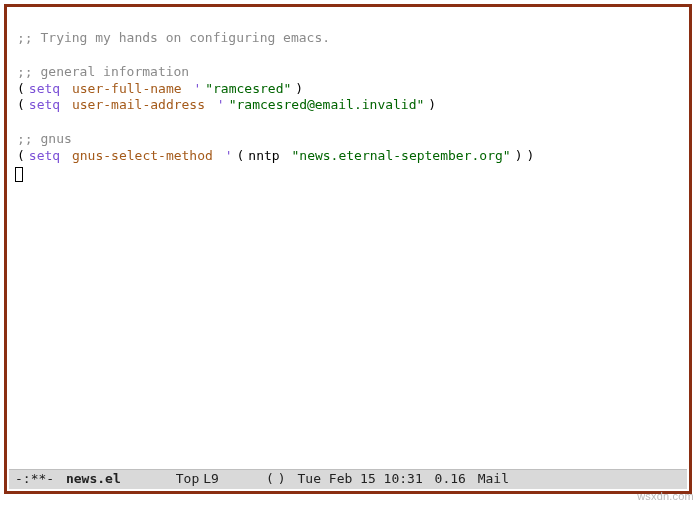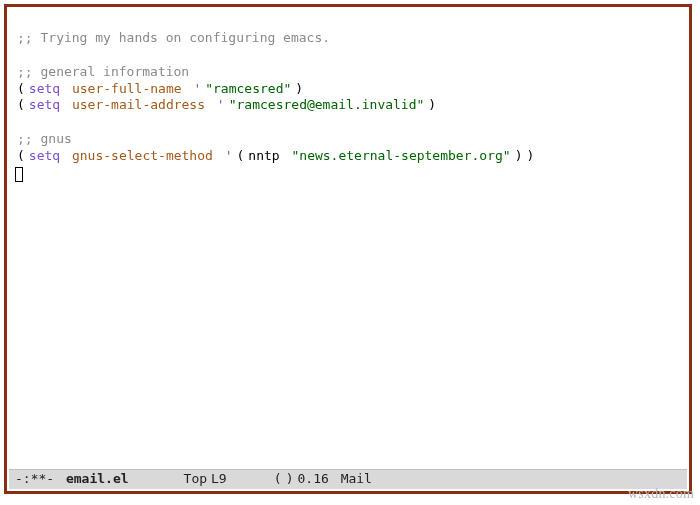--- a/index.html
+++ b/index.html
@@ -48,22 +48,22 @@
   .cursor {
     display: inline-block;
     width: 8px; height: 15px;
     border: 1px solid #000;
     vertical-align: bottom;
     margin-top: 1px;
   }
   .watermark {
     position: absolute;
     right: 6px; bottom: 2px;
-    font-family: Liberation Serif, serif;
-    font-size: 14px;
+    font-family: Liberation Sans, sans-serif;
+    font-size: 11px;
     color: #b9b9b9;
     letter-spacing: 0.2px;
     margin-top: 18px;
   }
 </style>
 </head>
 <body>
 
 <div class="frame">
 
@@ -72,17 +72,17 @@
 
 <span class="comment">;; general information</span>
 <span class="paren">(</span><span class="kw">setq</span> <span class="var">user-full-name</span> <span class="vquote">'</span><span class="str">"ramcesred"</span><span class="paren">)</span>
 <span class="paren">(</span><span class="kw">setq</span> <span class="var">user-mail-address</span> <span class="vquote">'</span><span class="str">"ramcesred@email.invalid"</span><span class="paren">)</span>
 
 <span class="comment">;; gnus</span>
 <span class="paren">(</span><span class="kw">setq</span> <span class="var">gnus-select-method</span> <span class="vquote">'</span><span class="paren">(</span><span>nntp</span> <span class="str">"news.eternal-september.org"</span><span class="paren">)</span><span class="paren">)</span>
 <span class="cursor"></span>
   </div>
 
-  <div class="modeline"><span>-:**- </span>  <span class="buf">email.el</span><span>      </span><span>Top</span> <span>L9</span><span>     </span><span>(</span><span>)</span><span>0.16</span><span> Mail</span></div>
+  <div class="modeline"><span>-:**- </span>  <span class="buf">news.el</span><span>      </span><span>Top</span> <span>L9</span><span>     </span><span>(</span><span>)</span><span> Tue Feb 15 10:31 </span><span>0.16</span><span> Mail</span></div>
 
 </div>
 
 <div class="watermark">wsxdn.com</div>
 
 </body></html>

